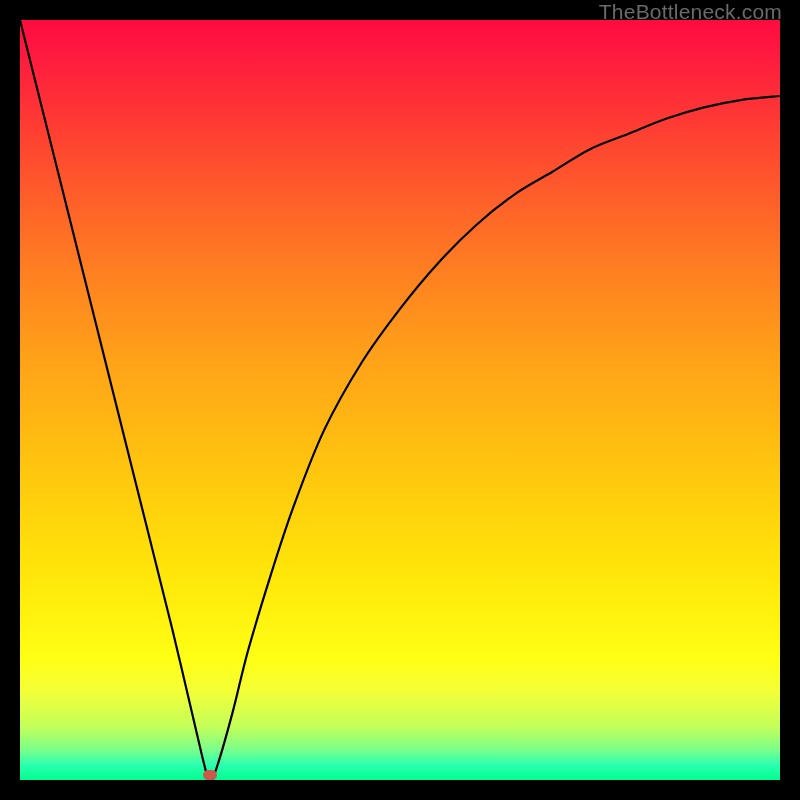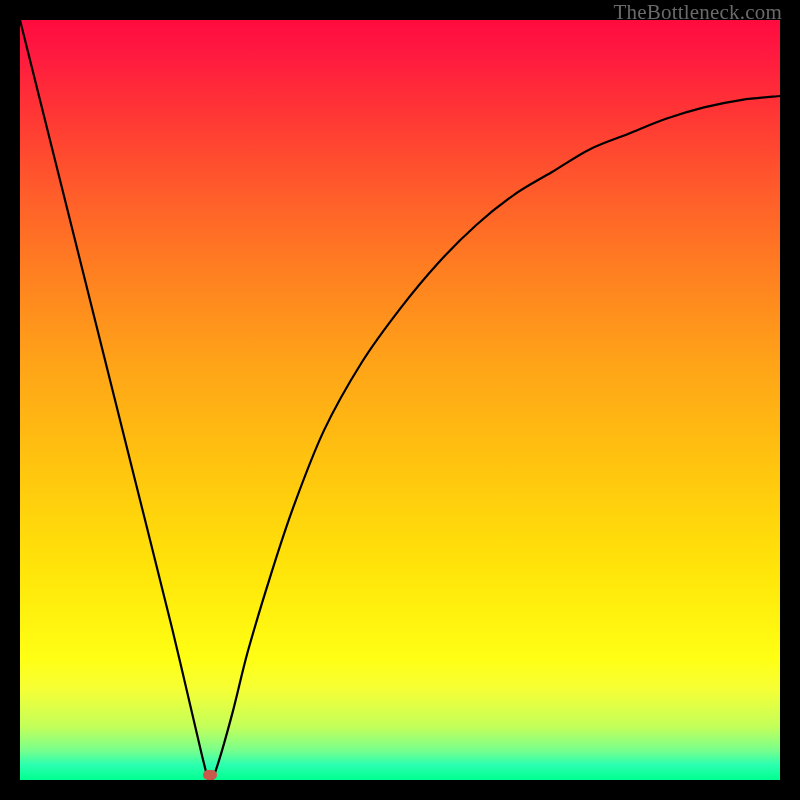--- a/index.html
+++ b/index.html
@@ -56,21 +56,21 @@
     left: 0;
     width: 100%;
     height: 100%;
   }
   .watermark {
     position: absolute;
     top: 0px;
     right: 18px;
     color: #6a6a6a;
     font-size: 21px;
-    font-family: Liberation Serif, serif;
+    font-family: Liberation Sans, sans-serif;
     letter-spacing: 0.2px;
   }
   .marker {
     position: absolute;
     width: 14px;
     height: 10px;
     background: #c75a4a;
     border-radius: 5px;
     transform: translate(-50%, -50%);
   }

